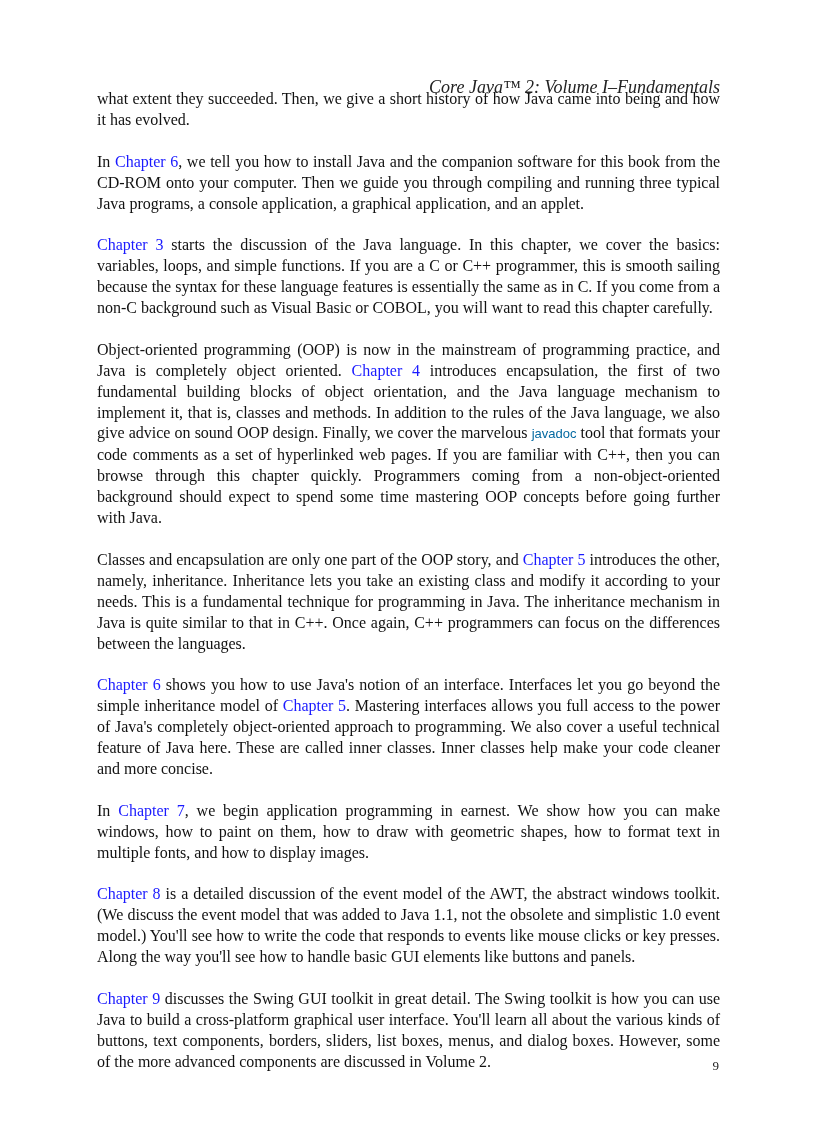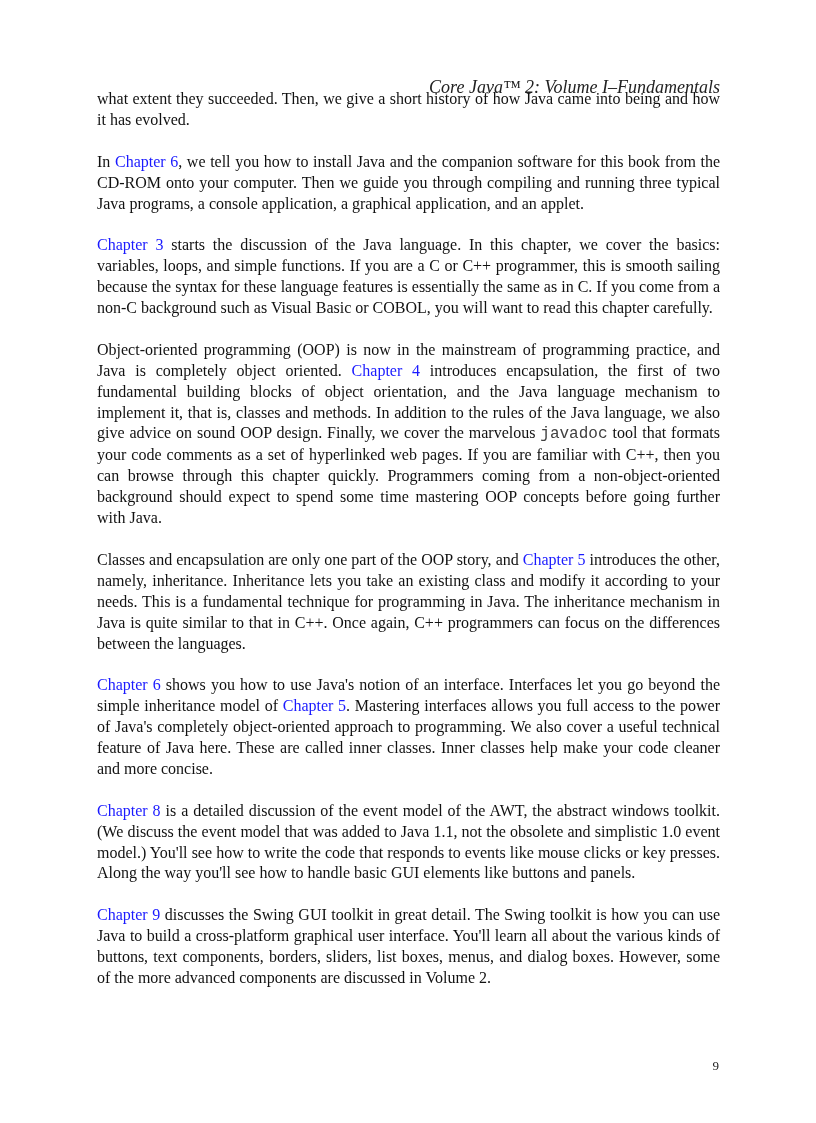--- a/index.html
+++ b/index.html
@@ -45,23 +45,23 @@
       margin: 0 0 20.9px 0;
     }
     .link {
       color: #1a1aff;
       text-decoration: none;
       cursor: pointer;
     }
     .em {
     }
     .code {
-      font-family: Liberation Mono, monospace;
-      font-size: 16px;
-      color: #404040;
+      font-family: Liberation Sans, sans-serif;
+      font-size: 13px;
+      color: #0369a1;
     }
     .page-number {
       position: absolute;
       top: 1058px;
       right: 97px;
       font-size: 13px;
       color: #222222;
     }
   </style>
 </head>
@@ -89,20 +89,23 @@
     </p>
 
     <p class="para">
       <span>Classes and encapsulation are only one part of the OOP story, and </span><a class="link">Chapter 5</a><span> introduces the other, namely, </span><span class="em">inheritance.</span><span> Inheritance lets you take an existing class and modify it according to your needs. This is a fundamental technique for programming in Java. The inheritance mechanism in Java is quite similar to that in C++. Once again, C++ programmers can focus on the differences between the languages.</span>
     </p>
 
     <p class="para">
       <a class="link">Chapter 6</a><span> shows you how to use Java's notion of an </span><span class="em">interface.</span><span> Interfaces let you go beyond the simple inheritance model of </span><a class="link">Chapter 5</a><span>. Mastering interfaces allows you full access to the power of Java's completely object-oriented approach to programming. We also cover a useful technical feature of Java here. These are called </span><span class="em">inner classes.</span><span> Inner classes help make your code cleaner and more concise.</span>
     </p>
 
+    <p class="para">
+      <span>In </span><a class="link">Chapter 7</a><span>, we begin application programming in earnest. We show how you can make windows, how to paint on them, how to draw with geometric shapes, how to format text in multiple fonts, and how to display images.</span>
+    </p>
 
     <p class="para">
       <a class="link">Chapter 8</a><span> is a detailed discussion of the event model of the AWT, the </span><span class="em">abstract windows toolkit.</span><span> (We discuss the event model that was added to Java 1.1, not the obsolete and simplistic 1.0 event model.) You'll see how to write the code that responds to events like mouse clicks or key presses. Along the way you'll see how to handle basic GUI elements like buttons and panels.</span>
     </p>
 
     <p class="para">
       <a class="link">Chapter 9</a><span> discusses the Swing GUI toolkit in great detail. The Swing toolkit is how you can use Java to build a cross-platform graphical user interface. You'll learn all about the various kinds of buttons, text components, borders, sliders, list boxes, menus, and dialog boxes. However, some of the more advanced components are discussed in Volume 2.</span>
     </p>
   </div>
 

